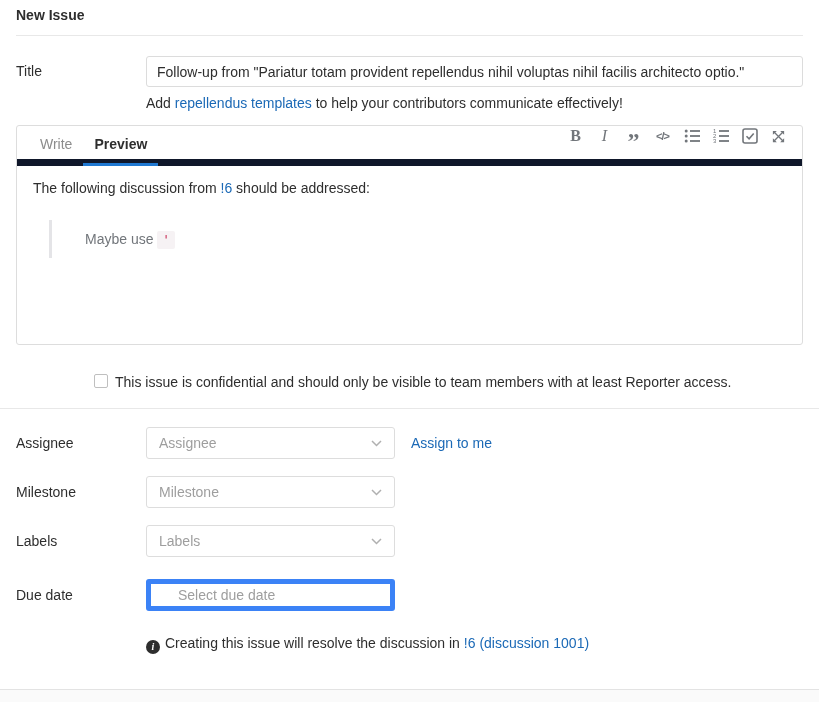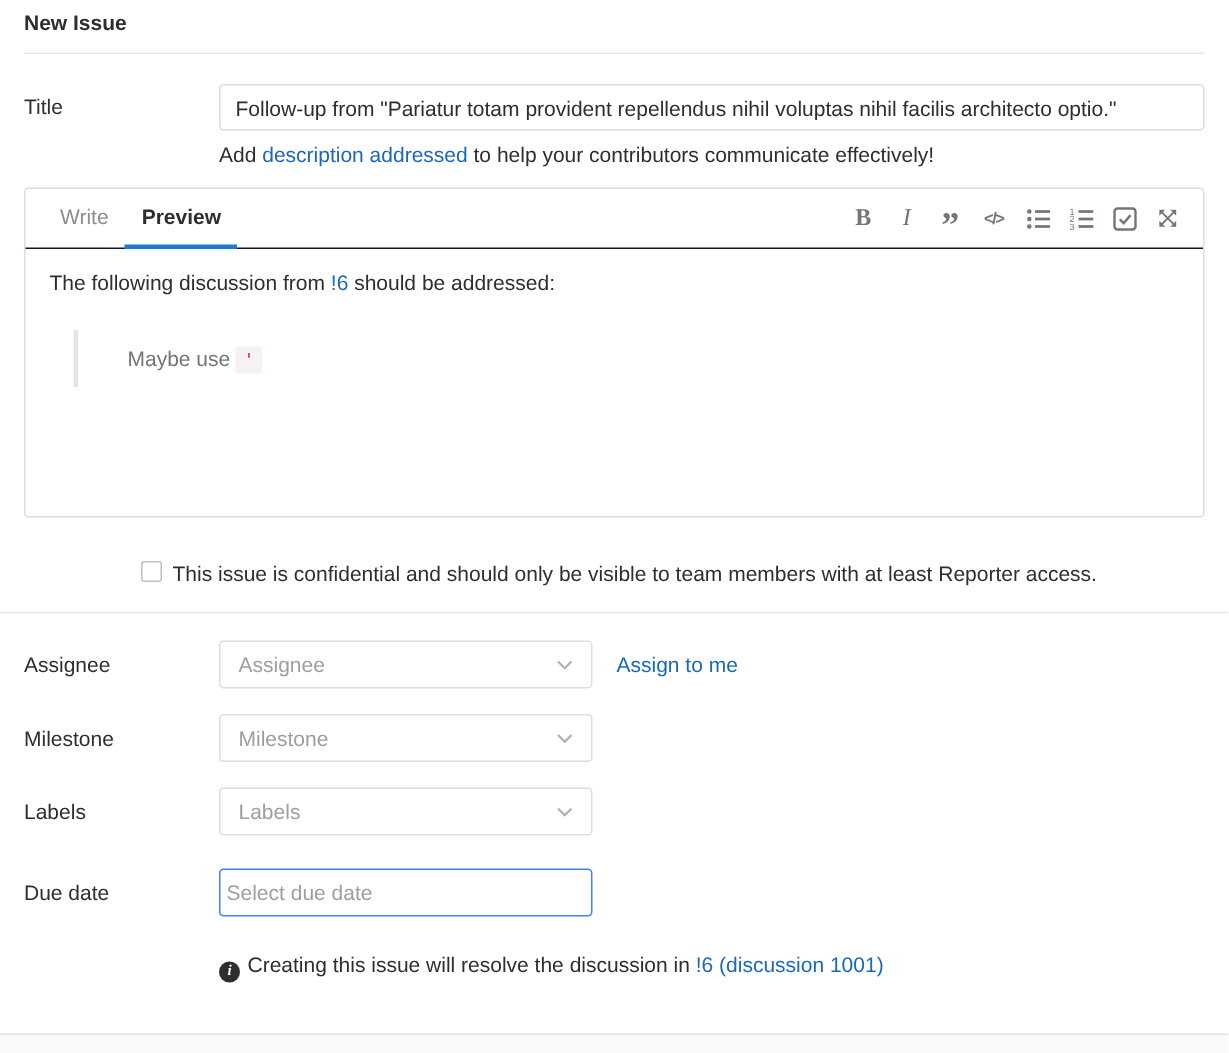--- a/index.html
+++ b/index.html
@@ -43,22 +43,22 @@
     background: #fff;
   }
   .title-help { margin-top: 8px; }
 
   
   .row-description { margin-top: 14px; }
   .row-description .col-label { padding-top: 11px; }
   .md-area { flex: 1; border: 1px solid #ddd; border-radius: 3px; background: #fff; }
   .md-header {
     display: flex;
-    align-items: center;
-    border-bottom: 1px solid #0f172a;
+    align-items: flex-start;
+    border-bottom: 7px solid #0f172a;
     height: 40px;
     gap: 25px;
   }
   .md-tabs { display: flex; margin-left: 12px; }
   .md-tab {
     padding: 0 11px;
     line-height: 37px;
     color: #8c8c8c;
     border-bottom: 3px solid transparent;
     cursor: pointer;
@@ -128,23 +128,23 @@
     display: flex; align-items: center;
     padding: 0 12px;
     color: #9e9e9e;
     cursor: pointer;
   }
   .dropdown .chevron { margin-left: auto; display: flex; }
   .assign-link { margin-left: 16px; line-height: 32px; }
   .row-due { margin-top: 22px; }
   .due-input {
     width: 249px; height: 32px;
-    border: 1px solid #3b82f6;
+    border: 5px solid #3b82f6;
     border-radius: 3px;
-    padding: 0 4px;
+    padding: 0 27px;
     font: inherit;
     color: #2e2e2e;
     background: #fff;
   }
   .due-input::placeholder, .title-input::placeholder { color: #9e9e9e; }
 
   
   .resolve-note { margin-top: 24px; margin-left: 130px; }
   .info-icon {
     display: inline-block;
@@ -174,21 +174,21 @@
 
 <div class="page-header">
   <h1 class="page-title">New Issue</h1>
 </div>
 <hr class="header-divider">
 
 <div class="form-row row-title">
   <label class="col-label">Title</label>
   <div class="title-field">
     <input class="title-input" type="text" value="Follow-up from &quot;Pariatur totam provident repellendus nihil voluptas nihil facilis architecto optio.&quot;" style="">
-    <p class="title-help"><span>Add </span><a>description addressed</a><span> to help your contributors communicate effectively!</span></p>
+    <p class="title-help"><span>Add </span><a>repellendus templates</a><span> to help your contributors communicate effectively!</span></p>
   </div>
 </div>
 
 <div class="form-row row-description">
   <div class="md-area">
     <div class="md-header">
       <div class="md-tabs">
         <div class="md-tab">Write</div>
         <div class="md-tab active">Preview</div>
       </div>

